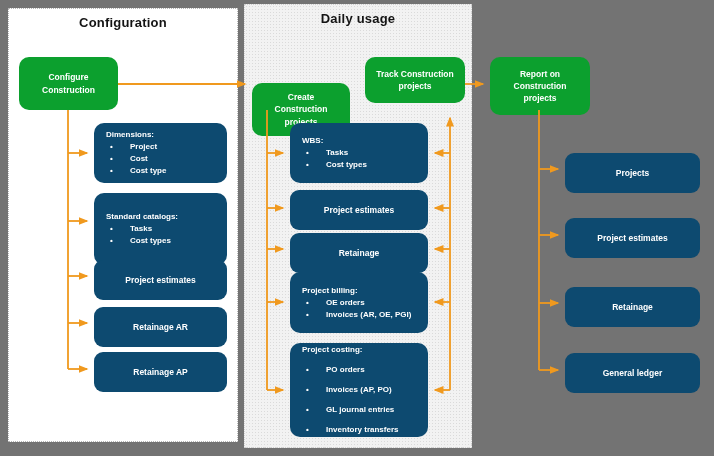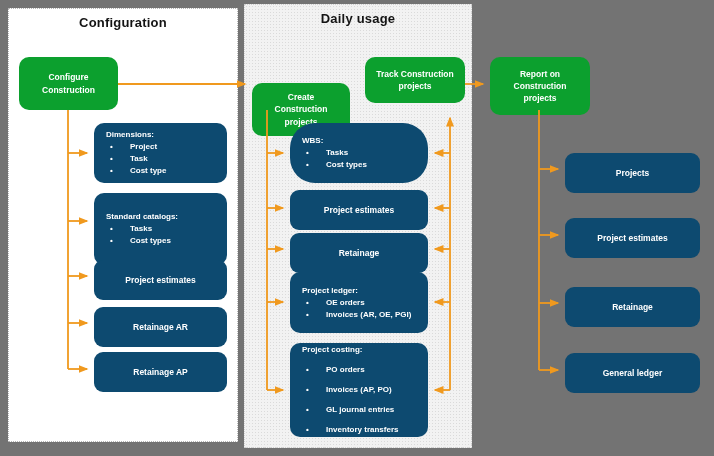--- a/index.html
+++ b/index.html
@@ -50,21 +50,21 @@
   <div class="node green" style="left:19px;top:57px;width:99px;height:53px;">Configure Construction</div>
 
   <div class="node blue list" style="left:94px;top:123px;width:133px;height:60px;">
     <div class="heading">Dimensions:</div>
     <div class="bullet-row">
       <span class="dot">•</span>
       <span>Project</span>
       </div>
     <div class="bullet-row">
       <span class="dot">•</span>
-      <span>Task</span>
+      <span>Cost</span>
       </div>
     <div class="bullet-row">
       <span class="dot">•</span>
       <span>Cost type</span>
       </div>
   </div>
 
   <div class="node blue list" style="left:94px;top:193px;width:133px;height:72px;">
     <div class="heading">Standard catalogs:</div>
     <div class="bullet-row">
@@ -80,38 +80,38 @@
   <div class="node blue centered" style="left:94px;top:260px;width:133px;height:33px;">Project estimates</div>
 
   <div class="node blue centered" style="left:94px;top:307px;width:133px;height:33px;">Retainage AR</div>
 
   <div class="node blue centered" style="left:94px;top:352px;width:133px;height:34px;">Retainage AP</div>
 
   <div class="node green" style="left:252px;top:57px;width:98px;height:53px;margin-top:26px;">Create Construction projects</div>
 
   <div class="node green" style="left:365px;top:57px;width:100px;height:46px;">Track Construction projects</div>
 
-  <div class="node blue list" style="left:290px;top:123px;width:138px;height:60px;border-radius:25px;">
+  <div class="node blue list" style="left:290px;top:123px;width:138px;height:60px;">
     <div class="heading">WBS:</div>
     <div class="bullet-row">
       <span class="dot">•</span>
       <span>Tasks</span>
       </div>
     <div class="bullet-row">
       <span class="dot">•</span>
       <span>Cost types</span>
       </div>
   </div>
 
   <div class="node blue centered" style="left:290px;top:190px;width:138px;height:37px;">Project estimates</div>
 
   <div class="node blue centered" style="left:290px;top:233px;width:138px;height:32px;">Retainage</div>
 
   <div class="node blue list" style="left:290px;top:272px;width:138px;height:61px;">
-    <div class="heading">Project ledger:</div>
+    <div class="heading">Project billing:</div>
     <div class="bullet-row">
       <span class="dot">•</span>
       <span>OE orders</span>
       </div>
     <div class="bullet-row">
       <span class="dot">•</span>
       <span>Invoices (AR, OE, PGI)</span>
       </div>
   </div>
 

